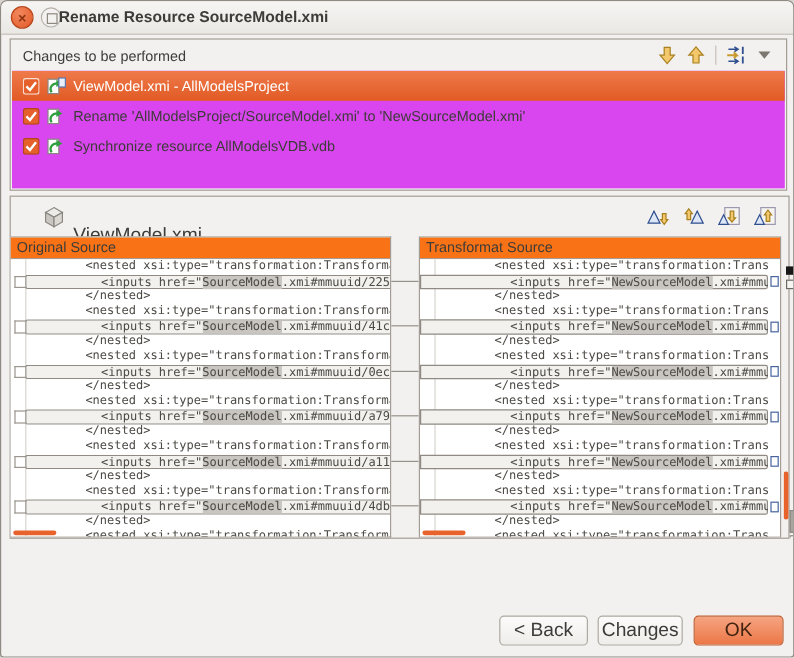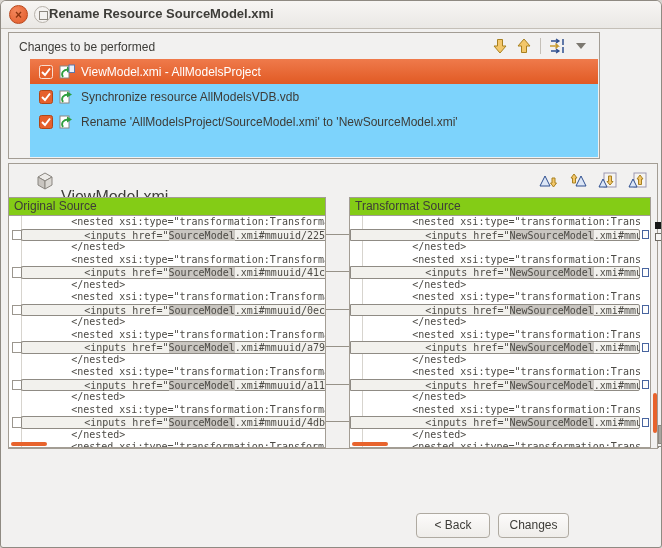--- a/index.html
+++ b/index.html
@@ -11,43 +11,43 @@
     background:linear-gradient(#f7f5f3,#eae8e5);border-bottom:1px solid #c4bfb7;}
   .btn-close{position:absolute;left:8px;top:4px;width:19px;height:19px;border-radius:50%;
     background:radial-gradient(circle at 35% 30%,#f3875d,#e25a28);border:1px solid #b8461b;
     color:#8c3410;font-weight:bold;font-size:12px;line-height:18px;text-align:center;box-sizing:border-box;}
   .btn-max{position:absolute;left:33px;top:5px;width:17px;height:17px;border-radius:50%;
     background:#f4f2f0;border:1px solid #b6b1a9;box-sizing:border-box;}
   .btn-max i{position:absolute;left:4px;top:4px;width:7px;height:7px;border:1.5px solid #8d8880;display:block;}
   .title-text{position:absolute;left:48px;top:0;line-height:26px;font-weight:bold;font-size:13px;}
   
   .group{position:absolute;border:1px solid #a39d94;box-sizing:border-box;background:#F2F1F0;}
-  #changes-group{left:7px;top:31px;width:592px;height:127px;}
+  #changes-group{left:7px;top:31px;width:648px;height:127px;}
   #preview-group{left:7px;top:162px;width:650px;height:286px;}
   .group-label{position:absolute;left:10px;top:7px;font-size:12px;}
   
   .chg-toolbar{position:absolute;right:6px;top:2px;display:flex;align-items:center;height:22px;}
   .tbi{display:inline-flex;align-items:center;justify-content:center;width:24px;height:22px;}
   .tb-sep{width:1px;height:16px;background:#c5c0b8;margin:0 4px;}
   
-  .tree{position:absolute;left:1px;right:1px;top:26px;bottom:1px;background:#7dd3fc;overflow:hidden;margin-left:20px;}
+  .tree{position:absolute;left:1px;right:1px;top:26px;bottom:1px;background:#d946ef;overflow:hidden;}
   .trow{display:flex;align-items:center;height:25px;padding-left:9px;gap:6px;font-size:12px;white-space:nowrap;}
   .trow.selected{background:linear-gradient(#ef7a4b,#e15a24);color:#ffffff;}
   .trow svg{flex:0 0 auto;}
   
   .pv-title{position:absolute;left:52px;top:16px;line-height:33px;font-size:16px;}
   .pv-cube{position:absolute;left:26px;top:7px;}
   .pv-toolbar{position:absolute;right:8px;top:5px;display:flex;gap:7px;}
   .pv-toolbar .tbi{width:23px;height:22px;}
   
   .compare{position:absolute;left:0;right:0;top:33px;bottom:0;}
   .pane{position:absolute;top:0;bottom:0;border:1px solid #a39d94;box-sizing:border-box;background:#fff;}
   #pane-left{left:0;width:317px;border-left:none;}
   #pane-right{left:340px;width:302px;}
-  .pane-header{height:17px;line-height:17px;background:#84cc16;border-bottom:1px solid #a39d94;
+  .pane-header{height:17px;line-height:17px;background:#f97316;border-bottom:1px solid #a39d94;
     padding-left:5px;font-size:12px;color:#3d3c38;}
   .code{position:absolute;left:0;right:0;top:18px;bottom:0;overflow:hidden;background:#fff;}
   #pane-right .code{right:10px;}
   .gutter{position:absolute;left:0;top:0;bottom:0;width:12px;border-right:1px solid #d7d4ce;}
   .line{height:12.5px;line-height:12.5px;font-family:"DejaVu Sans Mono",monospace;font-size:10px;
     white-space:pre;color:#4c4a45;padding-left:14px;position:relative;}
   .line.change{box-sizing:border-box;border:1px solid #8f8b84;background:#f2f1ed;border-radius:2px;}
   #pane-left .line.change{margin-left:12px;padding-left:2px;border-right:none;border-radius:2px 0 0 2px;}
   #pane-left .line.change::before{content:"";position:absolute;left:-10px;top:0px;bottom:0px;width:9px;
     border:1px solid #9b968e;border-right:none;}
@@ -64,21 +64,21 @@
   .hthumb{position:absolute;bottom:1px;left:2px;width:36px;height:4px;background:#e8632c;border-radius:2px;}
   
   .overview{position:absolute;left:644px;width:13px;top:0;bottom:0;overflow:hidden;}
   .ov-black{position:absolute;left:2px;top:25px;width:10px;height:7px;background:#171717;}
   .ov-hollow{position:absolute;left:2px;top:36px;width:9px;height:6px;border:1px solid #6e6a63;background:#f6f5f3;}
   .ov-orange{position:absolute;left:0px;top:196px;width:4px;height:40px;background:#e8632c;border-radius:2px;}
   .ov-gray{position:absolute;left:5px;top:228px;width:8px;height:19px;background:#a9a59f;border:1px solid #8c8881;box-sizing:border-box;}
   .ov-hollow2{position:absolute;left:5px;top:249px;width:8px;height:5px;border:1px solid #8c8881;background:#f6f5f3;}
   
   .btn{position:absolute;top:512px;height:25px;border:1px solid #afaaa1;border-radius:4px;
-    background:linear-gradient(#fcfbfa,#efedea);font-size:12px;color:#3d3c38;
+    background:linear-gradient(#fcfbfa,#efedea);font-size:16px;color:#3d3c38;
     font-family:"Liberation Sans",sans-serif;text-align:center;line-height:23px;box-sizing:border-box;}
   #btn-back{left:415px;width:74px;}
   #btn-cancel{left:497px;width:71px;}
   #btn-ok{left:577px;width:75px;background:linear-gradient(#f5a481,#ec7747);border-color:#c05f2f;color:#41230f;}
 </style>
 </head>
 <body>
 
 <div class="window">
 
@@ -138,33 +138,33 @@
         <div class="trow">
           <svg width="14" height="14" viewBox="0 0 14 14">
   <rect x="0.5" y="0.5" width="13" height="13" rx="2" fill="#e6602c" stroke="#b04718"></rect>
   <path d="M3 7 L6 10 L11 3.5" fill="none" stroke="#ffffff" stroke-width="2"></path>
           </svg>
           <svg width="16" height="16" viewBox="0 0 16 16">
   <rect x="1" y="2" width="9" height="12" fill="#ffffff" stroke="#8a8680"></rect>
   <path d="M4 13 C1.5 9 4.5 5.5 9 5.5" fill="none" stroke="#2e9e3e" stroke-width="1.8"></path>
   <polygon points="8,2.5 13,5.5 8,8.5" fill="#2e9e3e"></polygon>
   </svg>
-          <span>Synchronize resource AllModelsVDB.vdb</span>
+          <span>Rename 'AllModelsProject/SourceModel.xmi' to 'NewSourceModel.xmi'</span>
         </div>
         <div class="trow">
           <svg width="14" height="14" viewBox="0 0 14 14">
   <rect x="0.5" y="0.5" width="13" height="13" rx="2" fill="#e6602c" stroke="#b04718"></rect>
   <path d="M3 7 L6 10 L11 3.5" fill="none" stroke="#ffffff" stroke-width="2"></path>
           </svg>
           <svg width="16" height="16" viewBox="0 0 16 16">
   <rect x="1" y="2" width="9" height="12" fill="#ffffff" stroke="#8a8680"></rect>
   <path d="M4 13 C1.5 9 4.5 5.5 9 5.5" fill="none" stroke="#2e9e3e" stroke-width="1.8"></path>
   <polygon points="8,2.5 13,5.5 8,8.5" fill="#2e9e3e"></polygon>
   </svg>
-          <span>Rename 'AllModelsProject/SourceModel.xmi' to 'NewSourceModel.xmi'</span>
+          <span>Synchronize resource AllModelsVDB.vdb</span>
         </div>
       </div>
   </div>
 
   <div class="group" id="preview-group">
     <span class="pv-cube">
       <svg width="20" height="20" viewBox="0 0 20 20">
         <polygon points="10,2 17,6 10,10 3,6" fill="#edebe8" stroke="#8a8680"></polygon>
         <polygon points="3,6 10,10 10,18 3,14" fill="#c9c5c0" stroke="#8a8680"></polygon>
         <polygon points="17,6 10,10 10,18 17,14" fill="#dbd8d3" stroke="#8a8680"></polygon>
@@ -283,13 +283,14 @@
         <div class="ov-hollow"></div>
         <div class="ov-orange"></div>
         <div class="ov-gray"></div>
         <div class="ov-hollow2"></div>
       </div>
     </div>
   </div>
 
   <div class="btn" id="btn-back">&lt; Back</div>
   <div class="btn" id="btn-cancel">Changes</div>
+  <div class="btn" id="btn-ok">OK</div>
 </div>
 
 </body></html>

